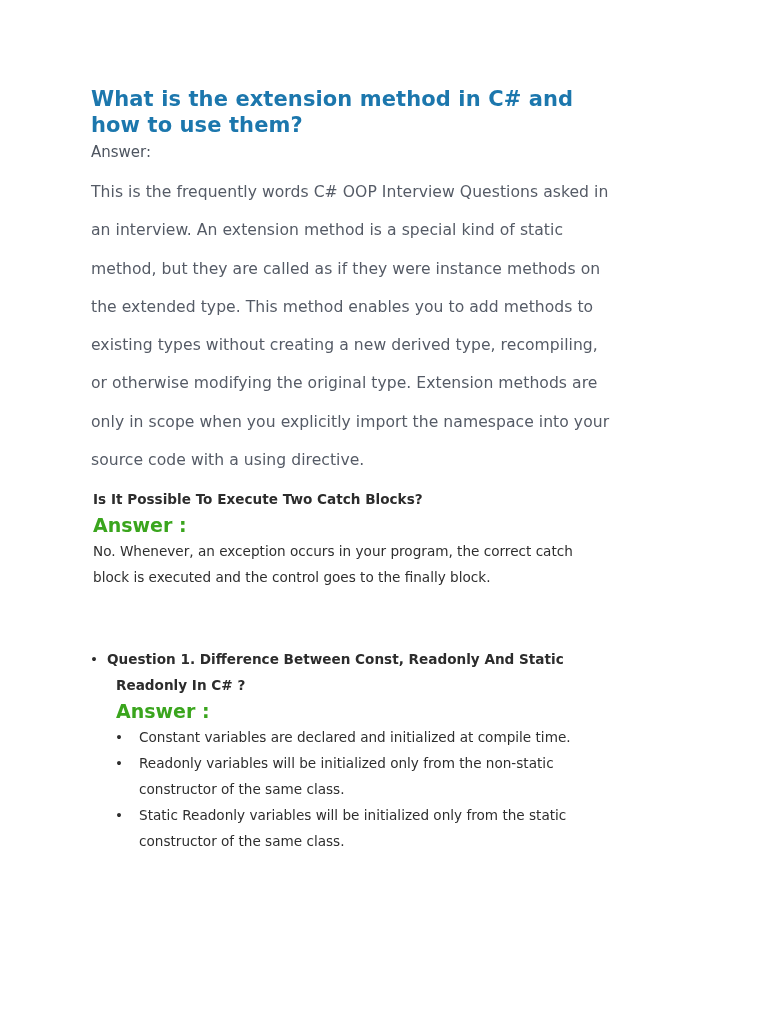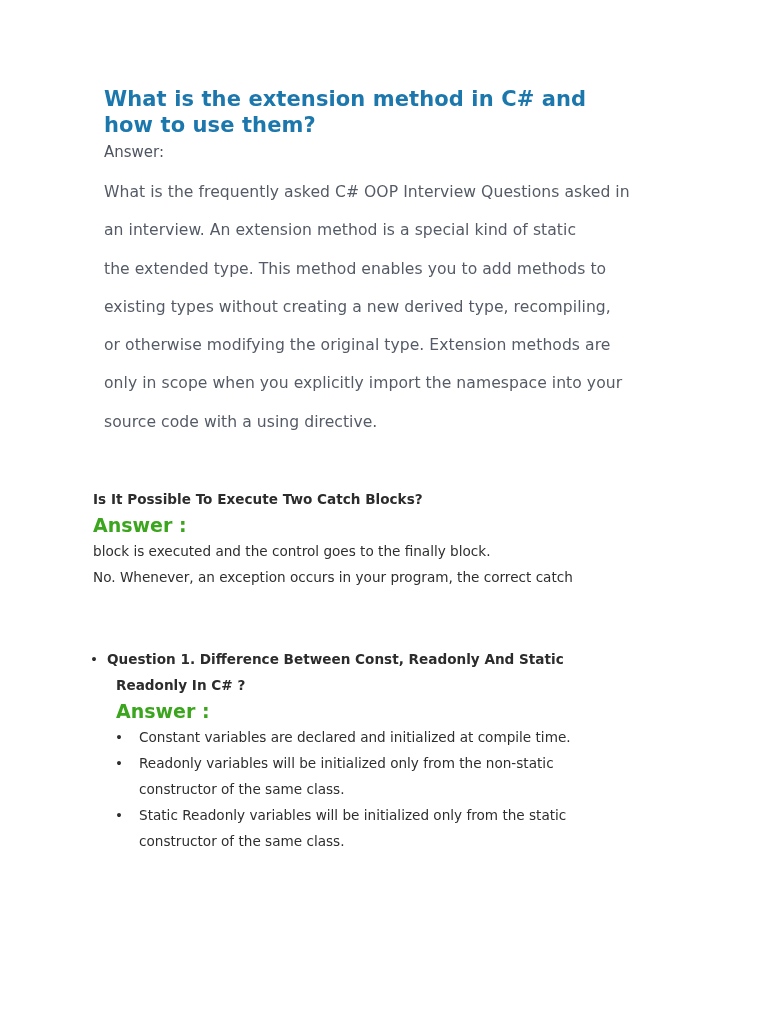--- a/index.html
+++ b/index.html
@@ -9,21 +9,21 @@
     }
     body {
       width: 768px;
       height: 1024px;
       position: relative;
       overflow: hidden;
       font-family: "DejaVu Sans", sans-serif;
     }
     .page {
       position: absolute;
-      left: 104px;
+      left: 91px;
       top: 86px;
       width: 590px;
     }
     .title {
       margin: 0;
       color: #1c77ad;
       font-size: 21px;
       font-weight: bold;
       line-height: 26px;
       letter-spacing: 0.1px;
@@ -119,36 +119,37 @@
 </head>
 <body>
 
 <div class="page">
   <h1 class="title">
     <span style="display:block">What is the extension method in C# and</span>
     <span style="display:block">how to use them?</span>
   </h1>
   <div class="answer-label-1">Answer:</div>
   <div class="para-1">
-    <span class="line">What is the frequently asked C# OOP Interview Questions asked in</span>
+    <span class="line">This is the frequently words C# OOP Interview Questions asked in</span>
     <span class="line">an interview. An extension method is a special kind of static</span>
+    <span class="line">method, but they are called as if they were instance methods on</span>
     <span class="line">the extended type. This method enables you to add methods to</span>
     <span class="line">existing types without creating a new derived type, recompiling,</span>
     <span class="line">or otherwise modifying the original type. Extension methods are</span>
     <span class="line">only in scope when you explicitly import the namespace into your</span>
     <span class="line">source code with a using directive.</span>
   </div>
 </div>
 
 <div class="q2">
   <div class="q-heading">Is It Possible To Execute Two Catch Blocks?</div>
   <div class="green-answer">Answer :</div>
   <div class="body-text">
+    <span class="line">No. Whenever, an exception occurs in your program, the correct catch</span>
     <span class="line">block is executed and the control goes to the finally block.</span>
-    <span class="line">No. Whenever, an exception occurs in your program, the correct catch</span>
   </div>
 </div>
 
 <div class="q3">
   <div class="q3-head-row">
     <span class="q3-bullet">•</span>
     <div class="q-heading">Question 1. Difference Between Const, Readonly And Static</div>
   </div>
   <div class="q-heading q3-head-line2">Readonly In C# ?</div>
   <div class="green-answer q3-answer">Answer :</div>

